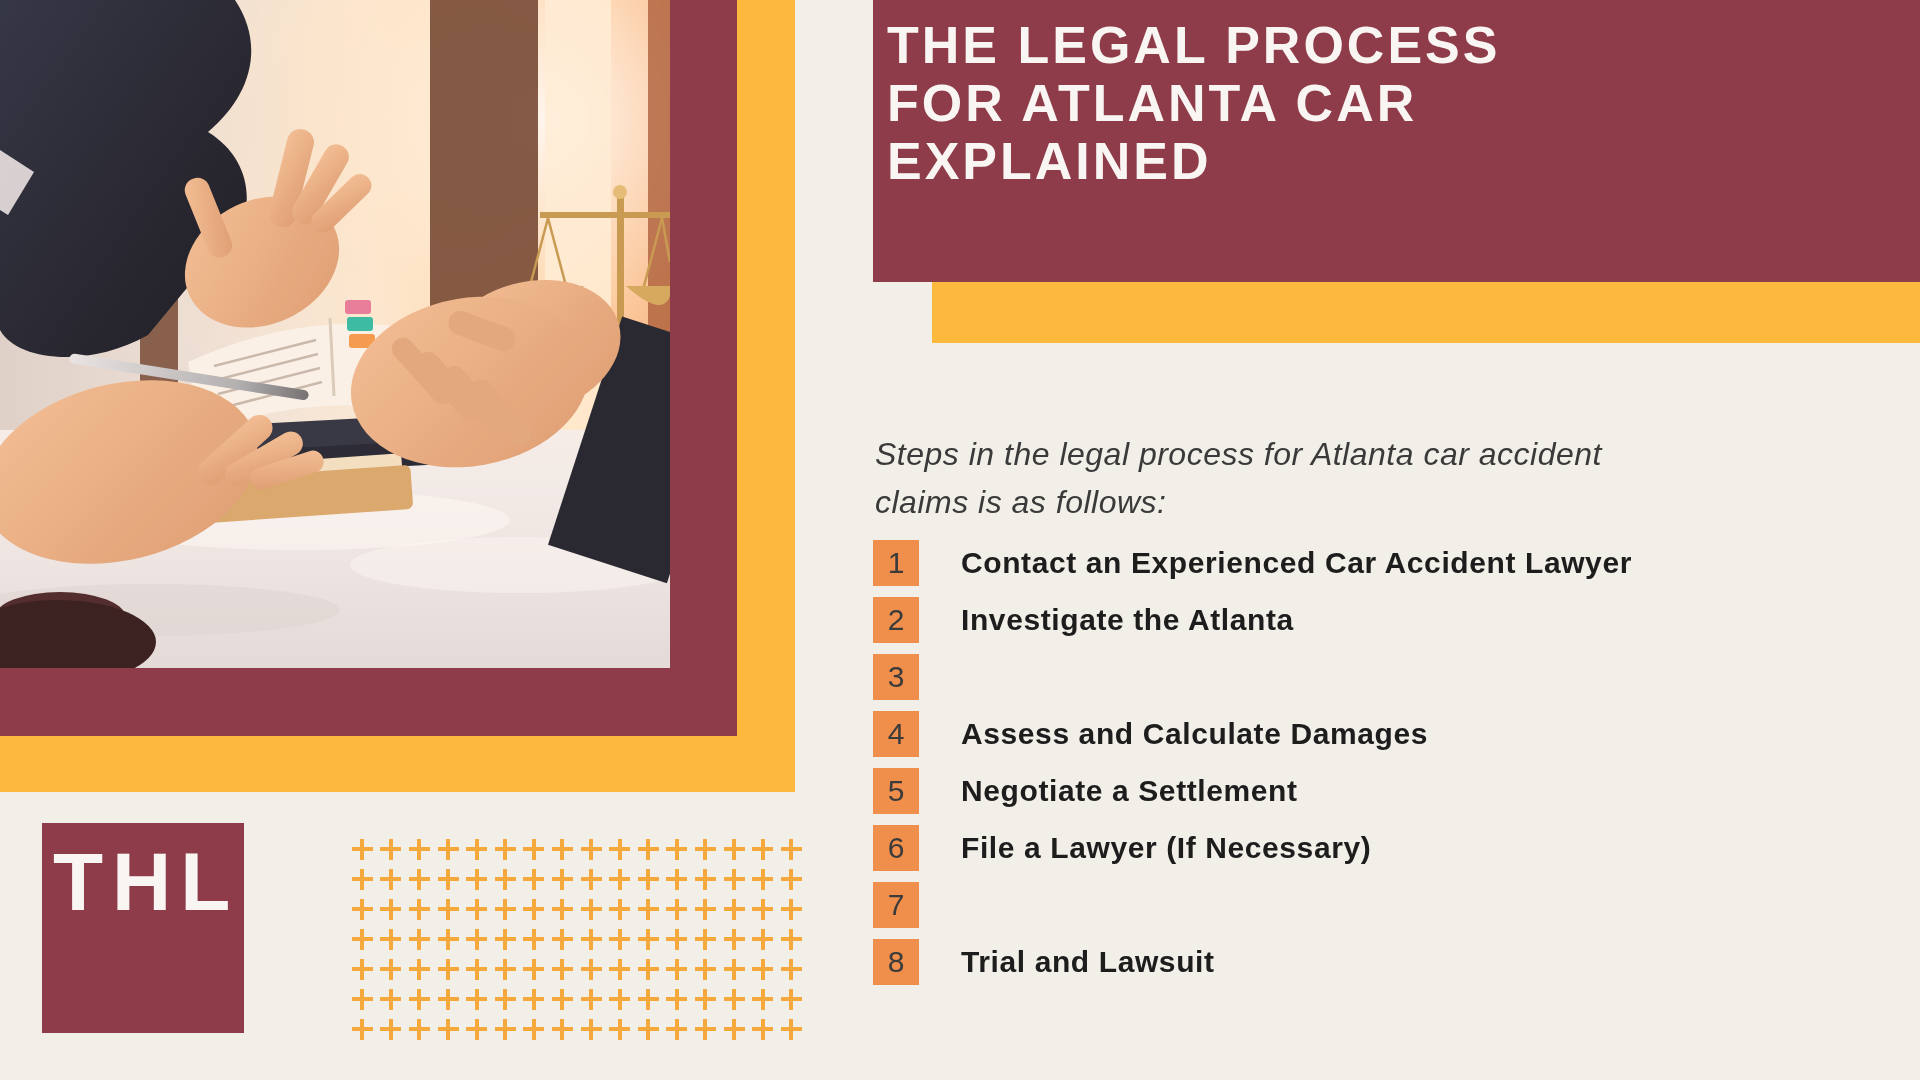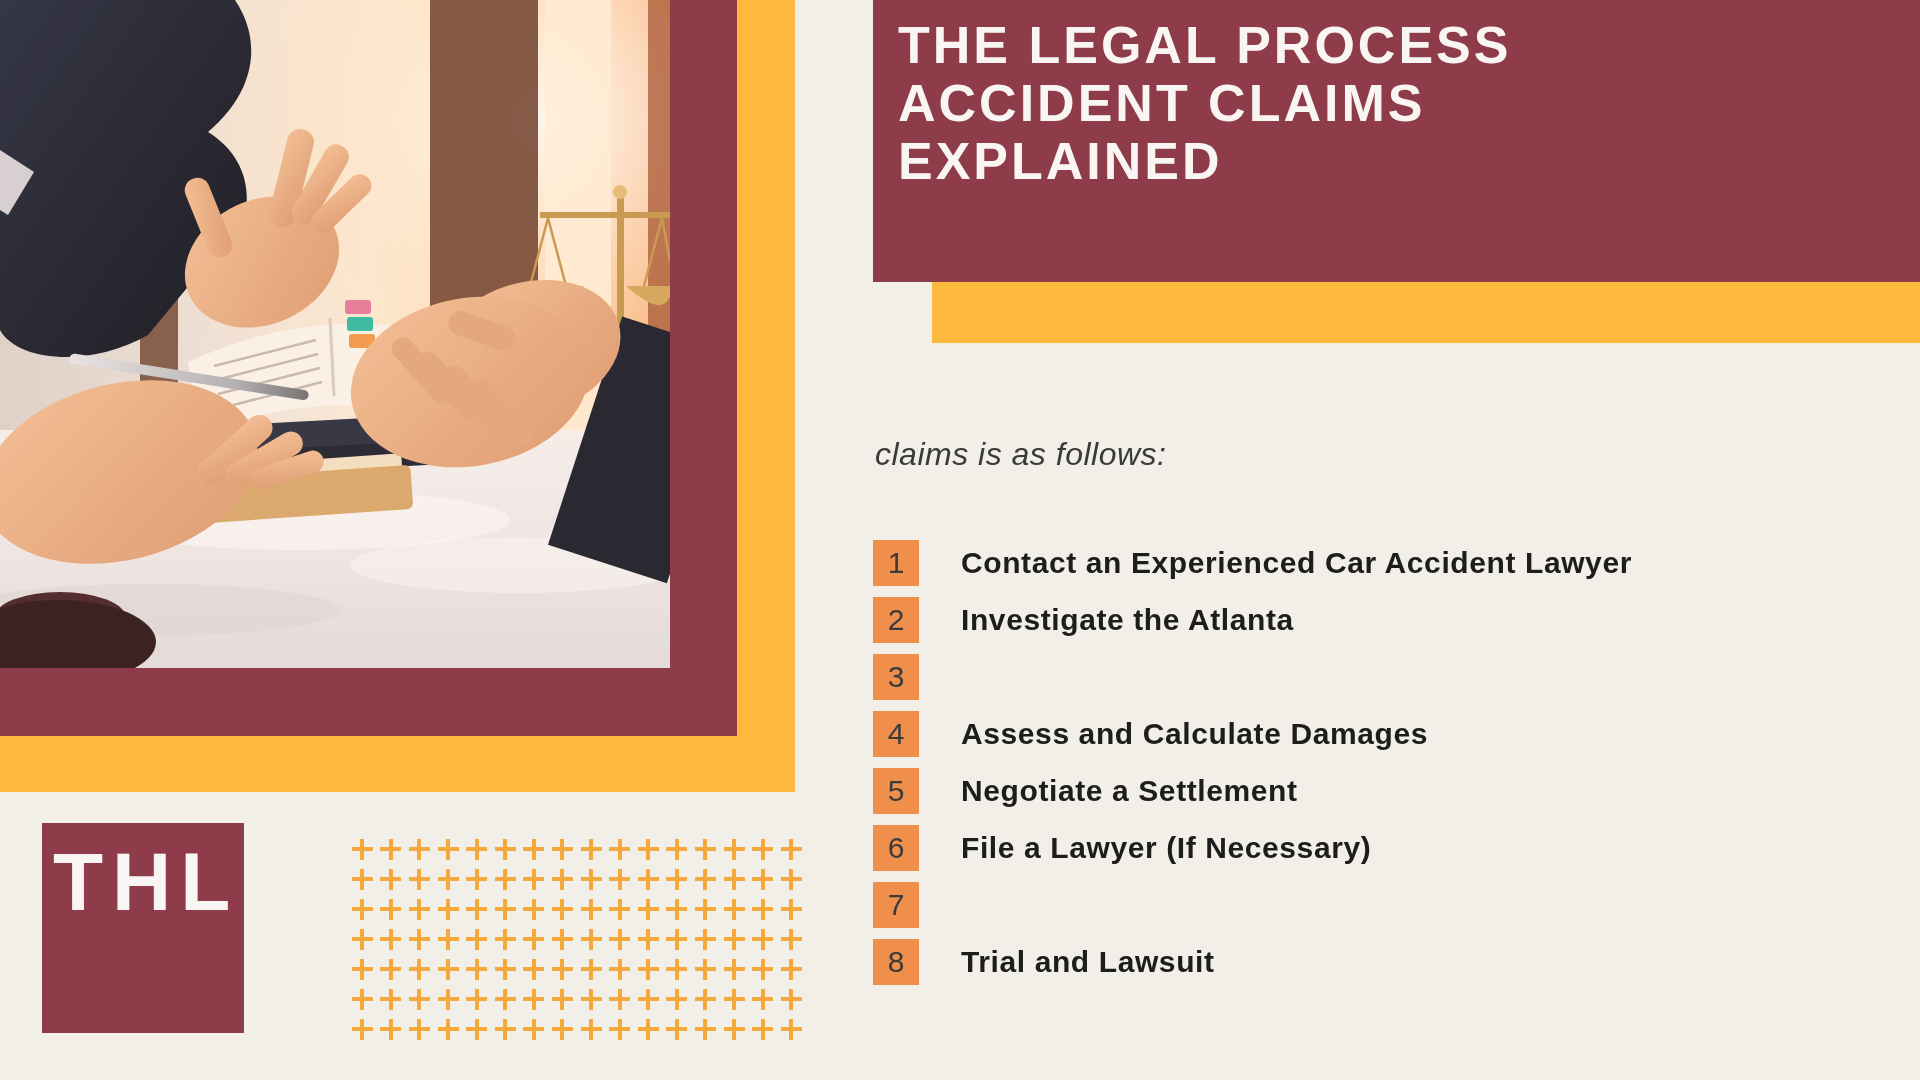--- a/index.html
+++ b/index.html
@@ -16,21 +16,21 @@
   .abs{position:absolute}
 
   
   .frame-yellow{left:0;top:0;width:795px;height:792px;background:var(--yellow)}
   .frame-maroon{left:0;top:0;width:737px;height:736px;background:var(--maroon)}
   .photo{left:0;top:0;width:670px;height:668px;overflow:hidden}
   .photo svg{display:block}
 
   
   .banner{left:873px;top:0;width:1047px;height:282px;background:var(--maroon);
-    padding:16px 0 0 25px}
+    padding:16px 0 0 14px}
   .banner .title-line{
     font-size:52px;line-height:58px;font-weight:800;letter-spacing:3px;
     color:var(--title-text);white-space:nowrap}
   .accent-bar{left:932px;top:282px;width:988px;height:61px;background:var(--yellow)}
 
   
   .intro{left:875px;top:430px;width:960px;color:var(--subtitle-text);
     font-style:italic;font-size:32px;line-height:48px;font-weight:400;
     letter-spacing:.5px}
 
@@ -190,26 +190,27 @@
       <rect x="276" y="432" width="22" height="76" rx="11" fill="url(#skinG)" transform="rotate(72 287 470)"></rect>
       <rect x="68" y="372" width="242" height="10" rx="5" fill="url(#penG)" transform="rotate(9 190 377)"></rect>
     </g>
 
     <rect width="670" height="668" fill="#ff9a55" opacity=".07"></rect>
   </svg>
 </div>
 
 <div class="abs banner">
   <div class="title-line">THE LEGAL PROCESS</div>
-  <div class="title-line">ACCIDENT CLAIMS</div>
+  <div class="title-line">FOR ATLANTA CAR</div>
   <div class="title-line">EXPLAINED</div>
 </div>
 <div class="abs accent-bar"></div>
 
 <div class="abs intro">
+  <div>Steps in the legal process for Atlanta car accident</div>
   <div>claims is as follows:</div>
 </div>
 
 <div class="abs steps">
   <div class="step-row">
     <div class="step-num">1</div>
     <div class="step-label">Contact an Experienced Car Accident Lawyer</div>
   </div>
   <div class="step-row">
     <div class="step-num">2</div>

